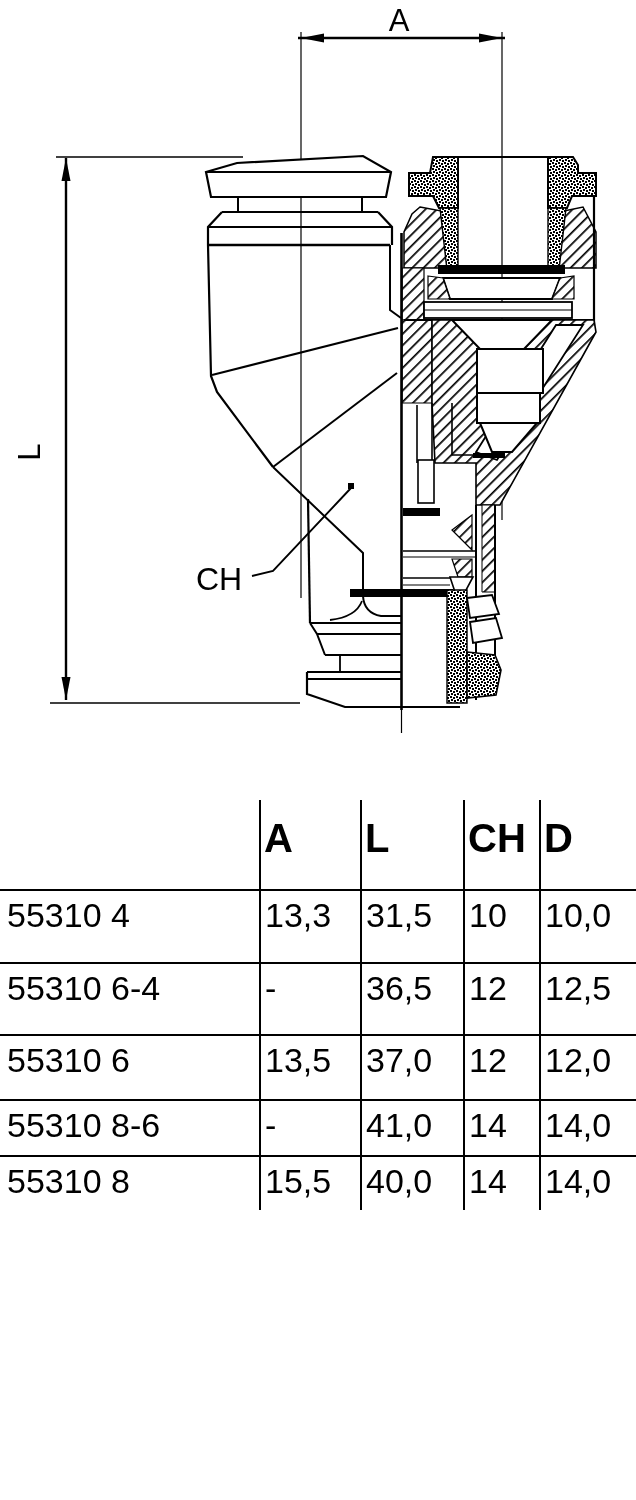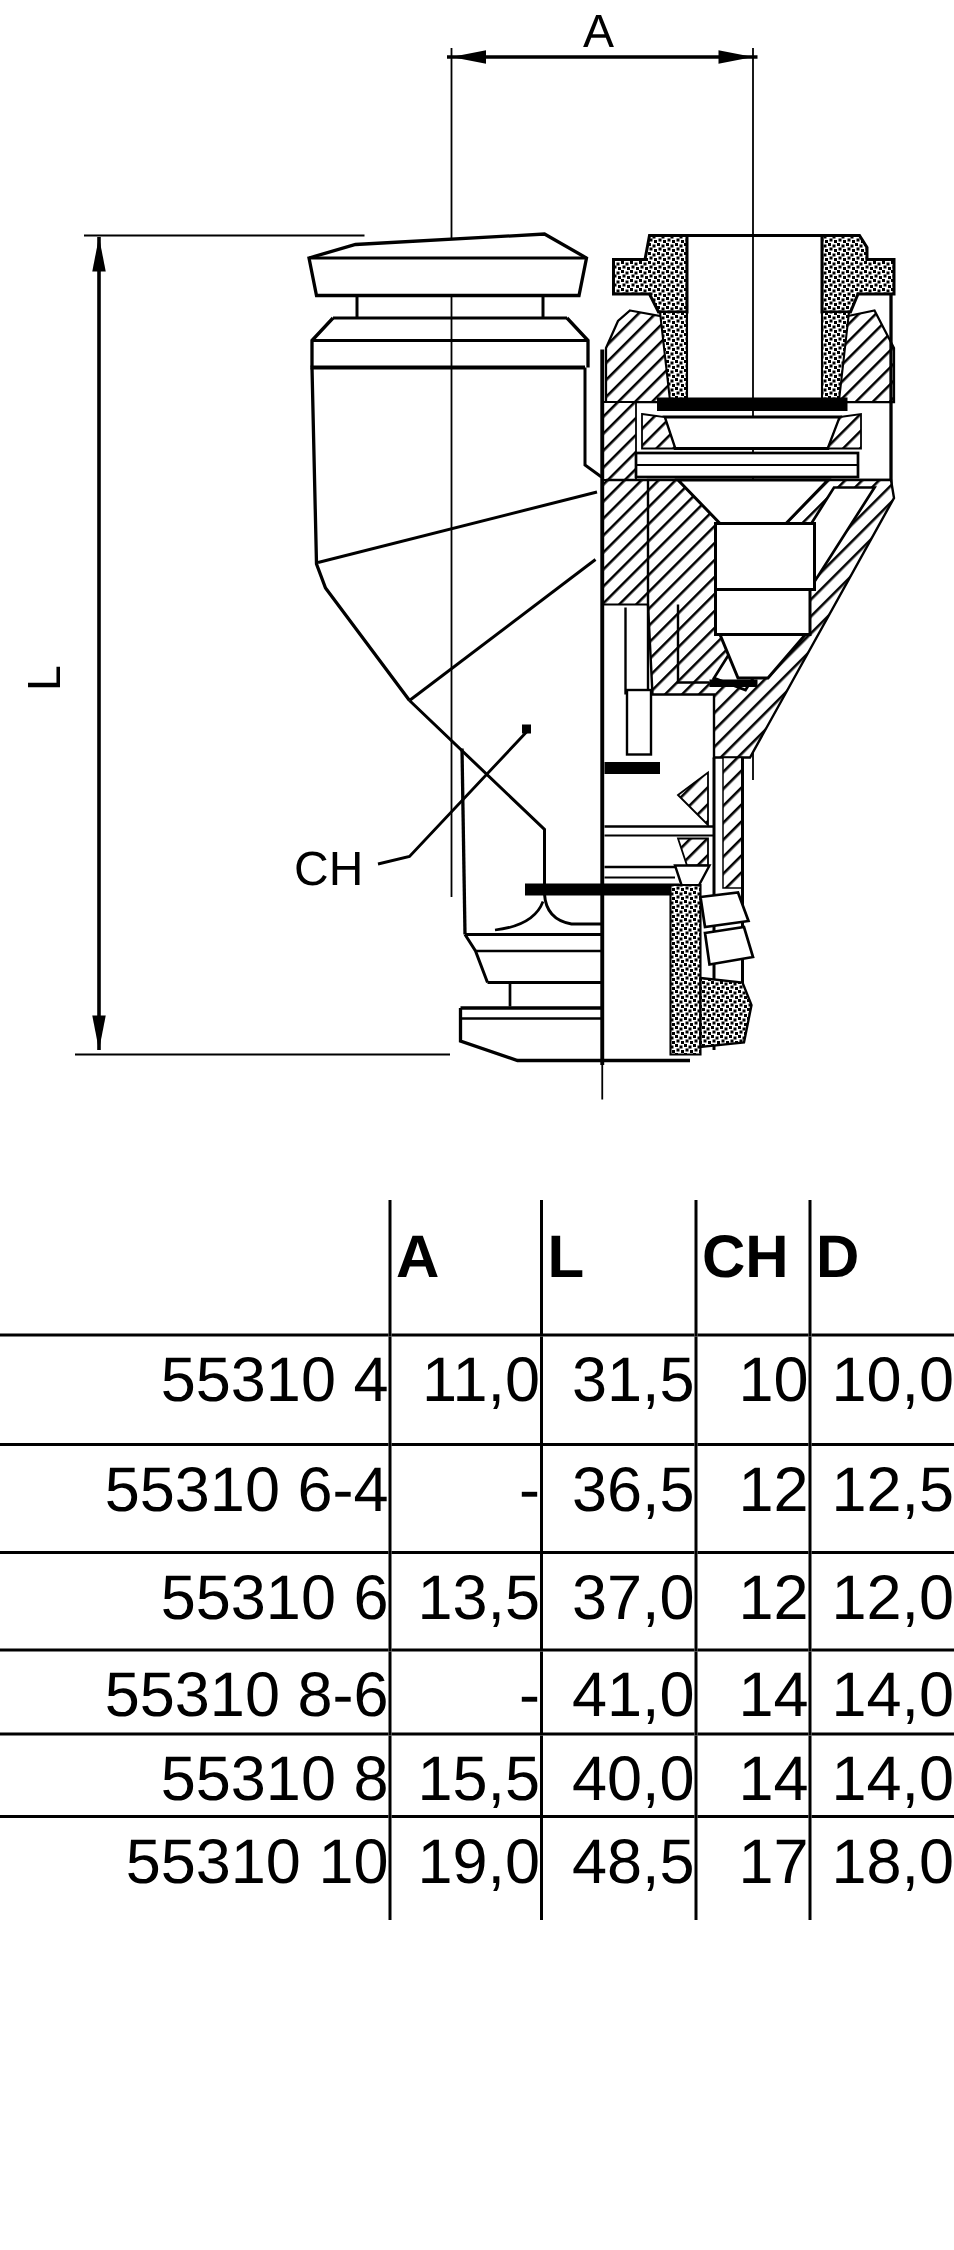--- a/index.html
+++ b/index.html
@@ -4,21 +4,21 @@
 <style>
   html,body{margin:0;padding:0;background:#ffffff;}
   body{width:636px;height:1500px;font-family:"Liberation Sans",sans-serif;color:#000;}
   #drawing{display:block;}
   
   table.dim{border-collapse:collapse;table-layout:fixed;width:636px;}
   table.dim td{vertical-align:top;white-space:nowrap;overflow:hidden;padding:0;}
   td.vl{border-left:2px solid #000;}
   tr.data td{border-top:2px solid #000;}
   tr.hdr td{font-size:40px;font-weight:bold;padding:16px 0 0 3px;}
-  tr.data td{font-size:42px;padding:5px 0 0 4px;text-align:right;}
+  tr.data td{font-size:34px;padding:5px 0 0 4px;}
   tr.data td.part{padding-left:7px;}
   svg text{font-family:"Liberation Sans",sans-serif;fill:#000;}
 </style>
 </head>
 <body>
 
 <svg id="drawing" width="636" height="800" viewBox="0 0 636 800">
   <defs>
     <pattern id="stip" width="6" height="6" patternUnits="userSpaceOnUse">
       <rect width="6" height="6" fill="#fff"></rect>
@@ -159,21 +159,21 @@
   <tbody>
     <tr class="hdr" style="height:90px">
       <td></td>
       <td class="vl">A</td>
       <td class="vl">L</td>
       <td class="vl">CH</td>
       <td class="vl">D</td>
     </tr>
     <tr class="data" style="height:73px">
       <td class="part">55310 4</td>
-      <td class="vl">11,0</td>
+      <td class="vl">13,3</td>
       <td class="vl">31,5</td>
       <td class="vl">10</td>
       <td class="vl">10,0</td>
     </tr>
     <tr class="data" style="height:72px">
       <td class="part">55310 6-4</td>
       <td class="vl">-</td>
       <td class="vl">36,5</td>
       <td class="vl">12</td>
       <td class="vl">12,5</td>
@@ -192,21 +192,14 @@
       <td class="vl">14</td>
       <td class="vl">14,0</td>
     </tr>
     <tr class="data" style="height:54px">
       <td class="part">55310 8</td>
       <td class="vl">15,5</td>
       <td class="vl">40,0</td>
       <td class="vl">14</td>
       <td class="vl">14,0</td>
     </tr>
-    <tr class="data" style="height:69px">
-      <td class="part">55310 10</td>
-      <td class="vl">19,0</td>
-      <td class="vl">48,5</td>
-      <td class="vl">17</td>
-      <td class="vl">18,0</td>
-    </tr>
   </tbody>
 </table>
 
 </body></html>

